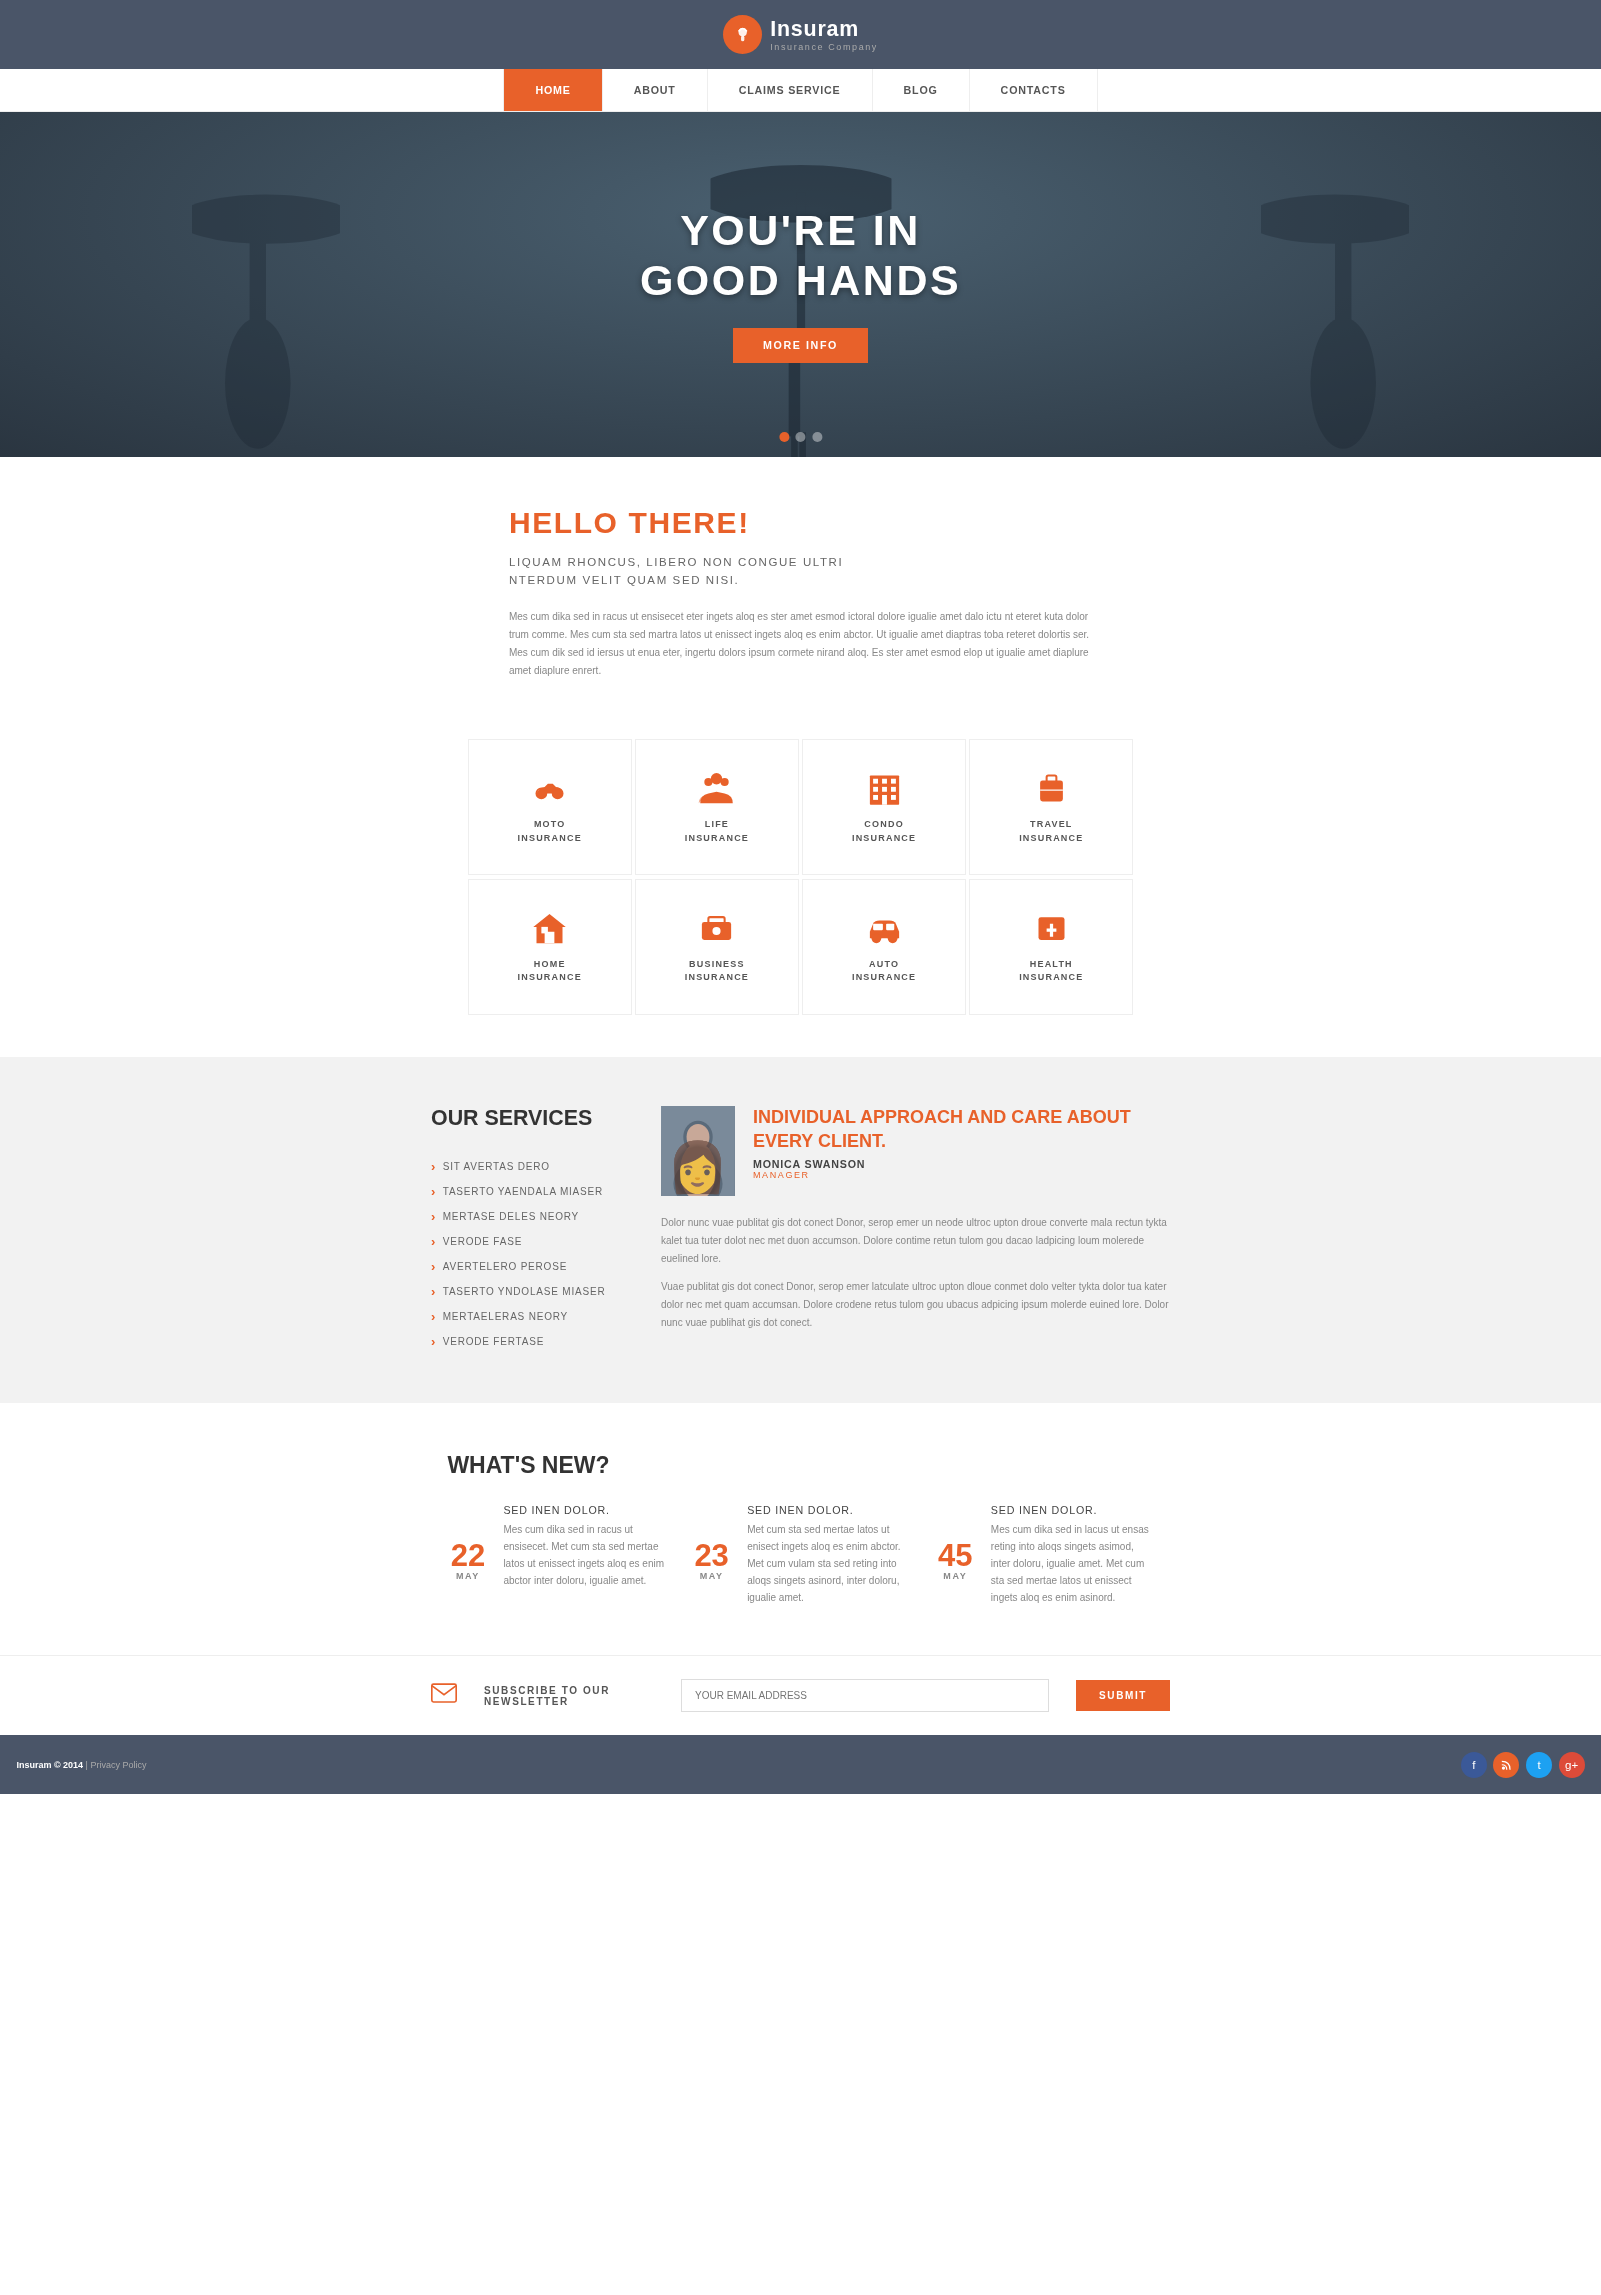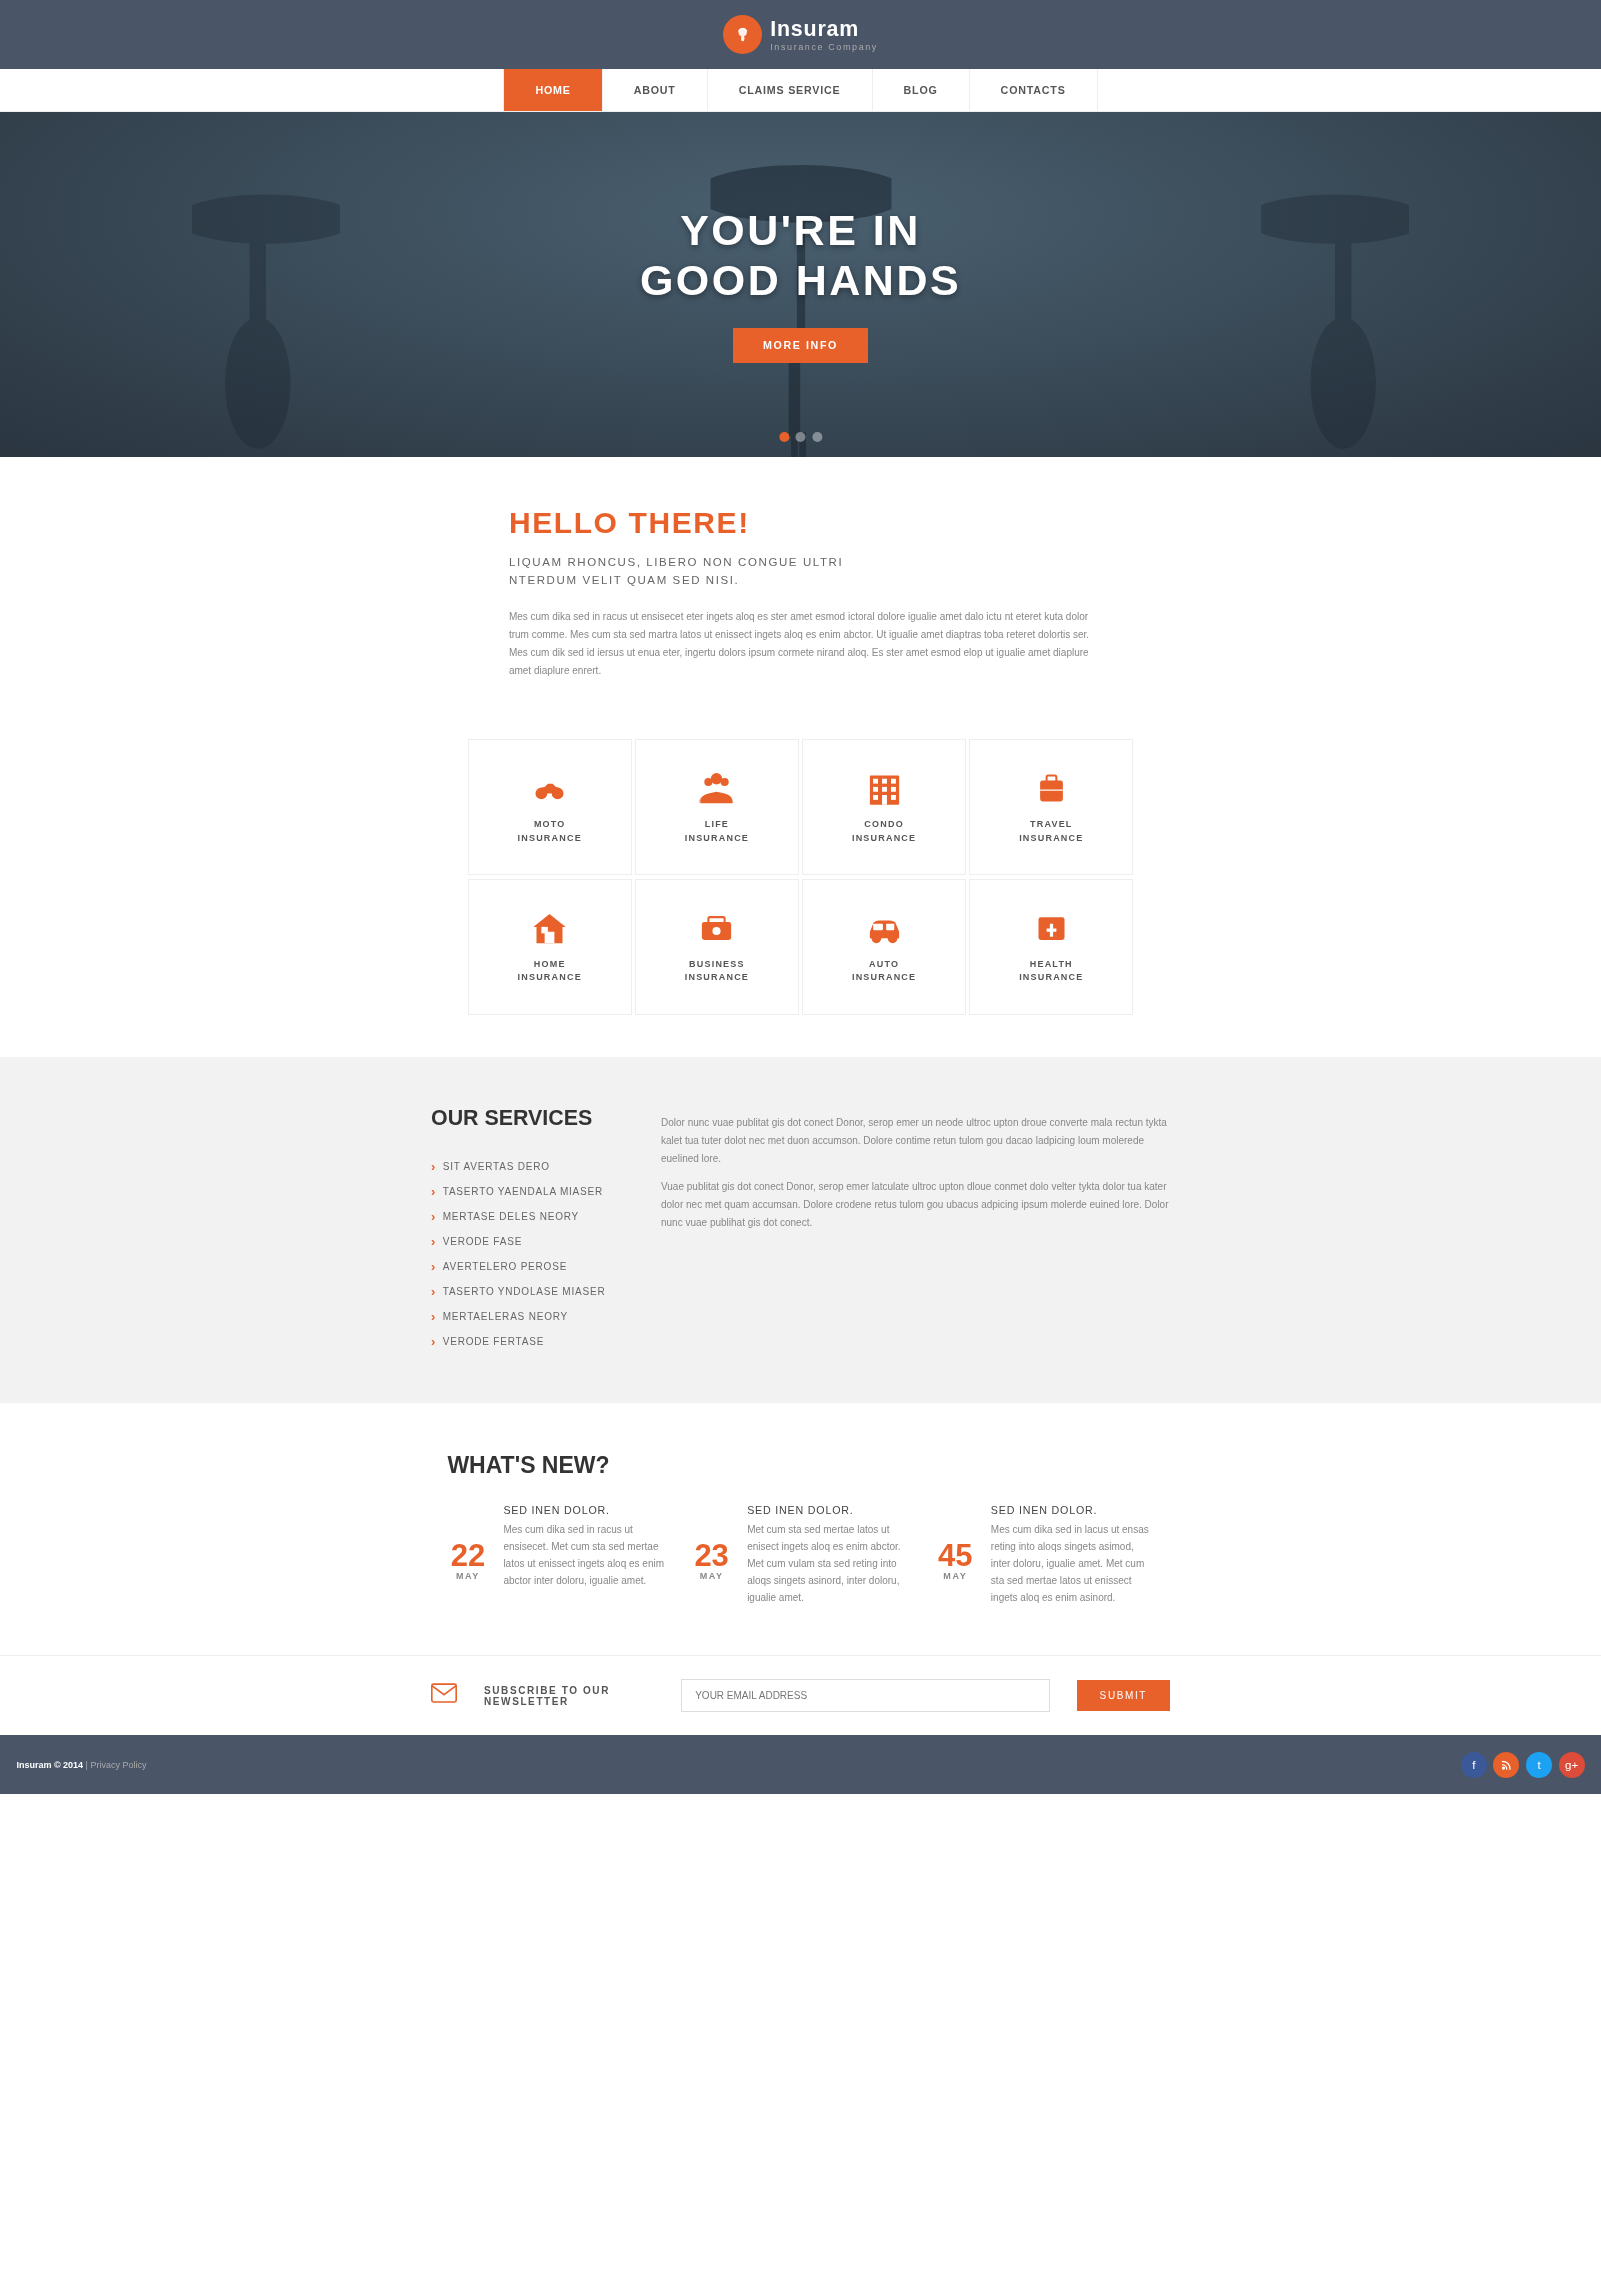--- a/index.html
+++ b/index.html
@@ -350,21 +350,21 @@
       font-size: 10px;
       color: #aaa;
       outline: none;
     }
     .newsletter-btn {
       background: #e8612a;
       color: #fff;
       border: none;
       padding: 10px 23px;
       font-size: 10px;
-      font-weight: normal;
+      font-weight: bold;
       letter-spacing: 1.6px;
       text-transform: uppercase;
       cursor: pointer;
     }
 
     
     footer {
       background: #4a5568;
       padding: 16.4px;
       display: flex;
@@ -603,20 +603,36 @@
         <li>TASERTO YAENDALA MIASER</li>
         <li>MERTASE DELES NEORY</li>
         <li>VERODE FASE</li>
         <li>AVERTELERO PEROSE</li>
         <li>TASERTO YNDOLASE MIASER</li>
         <li>MERTAELERAS NEORY</li>
         <li>VERODE FERTASE</li>
       </ul>
     </div>
     <div class="services-right">
+      <div class="testimonial-top">
+        <div class="testimonial-photo">
+          <svg width="74" height="90" viewBox="0 0 90 110" style="display:block;">
+            <rect width="90" height="110" fill="#7a8a9a"></rect>
+            <ellipse cx="45" cy="38" rx="18" ry="20" fill="#5a6a7a"></ellipse>
+            <ellipse cx="45" cy="95" rx="30" ry="28" fill="#5a6a7a"></ellipse>
+            <ellipse cx="45" cy="38" rx="14" ry="16" fill="#c8a898"></ellipse>
+            <ellipse cx="45" cy="80" rx="22" ry="35" fill="#c8a898"></ellipse>
+          </svg>
+        </div>
+        <div>
+          <div class="testimonial-heading">INDIVIDUAL APPROACH AND CARE ABOUT EVERY CLIENT.</div>
+          <div class="testimonial-name">MONICA SWANSON</div>
+          <div class="testimonial-role">MANAGER</div>
+        </div>
+      </div>
       <p class="testimonial-text">Dolor nunc vuae publitat gis dot conect Donor, serop emer un neode ultroc upton droue converte mala rectun tykta kalet tua tuter dolot nec met duon accumson. Dolore contime retun tulom gou dacao ladpicing loum molerede euelined lore.</p>
       <p class="testimonial-text" style="margin-top:10px;">Vuae publitat gis dot conect Donor, serop emer latculate ultroc upton dloue conmet dolo velter tykta dolor tua kater dolor nec met quam accumsan. Dolore crodene retus tulom gou ubacus adpicing ipsum molerde euined lore. Dolor nunc vuae publihat gis dot conect.</p>
     </div>
   </div>
 </section>
 
 <section>
   <div class="news-section">
     <h2 class="news-title">WHAT'S NEW?</h2>
     <div class="news-row">

